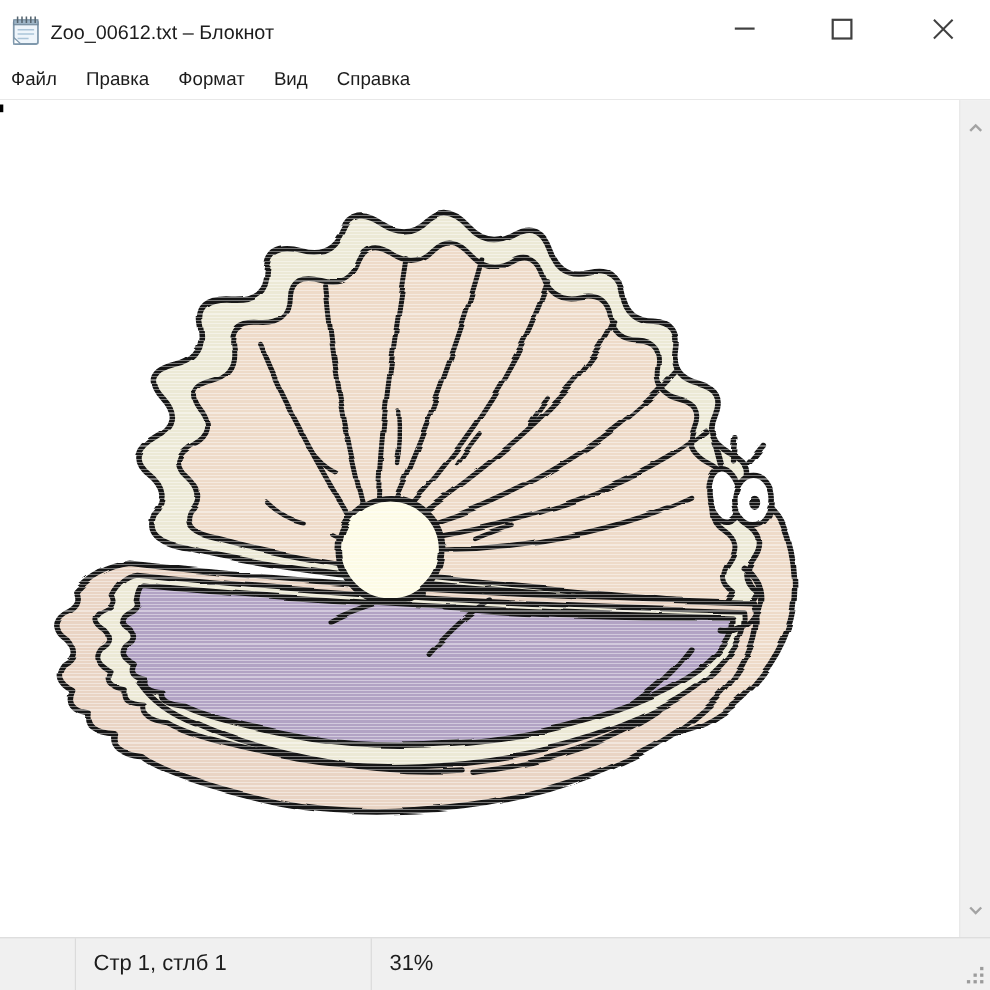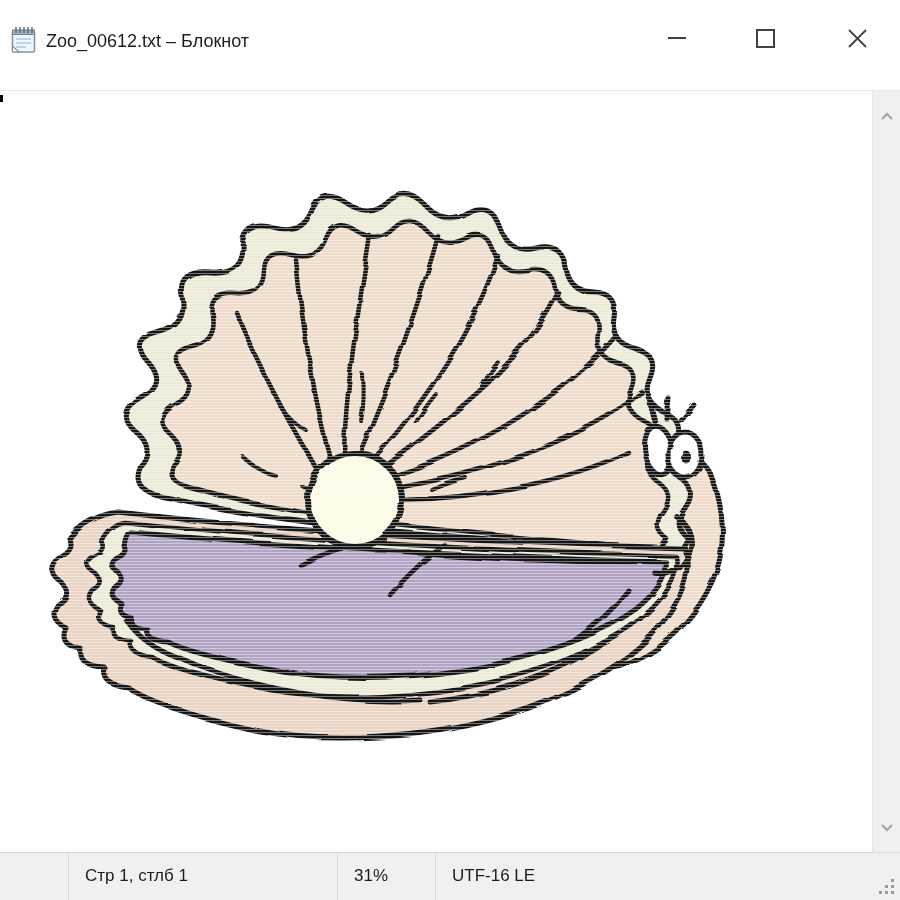--- a/index.html
+++ b/index.html
@@ -4,21 +4,21 @@
 <style>
   html,body{margin:0;padding:0;background:#fff;}
   .app{
     position:relative;width:900px;height:900px;overflow:hidden;
     background:var(--chrome-bg,#fff);
     font-family:"Liberation Sans","DejaVu Sans",sans-serif;
     color:var(--text,#1c1c1c);
     -webkit-font-smoothing:antialiased;
   }
   
-  .titlebar{position:absolute;left:0;top:12px;width:100%;height:56px;background:var(--chrome-bg);text-align:center;}
+  .titlebar{position:absolute;left:0;top:0;width:100%;height:56px;background:var(--chrome-bg);text-align:center;}
   .app-icon{position:absolute;left:10px;top:13px;width:28px;height:30px;}
   .title-text{position:absolute;left:46px;top:0;height:56px;line-height:58px;font-size:18px;white-space:nowrap;}
   .winbtn{position:absolute;top:3px;width:56px;height:46px;display:flex;align-items:center;justify-content:center;cursor:default;}
   .btn-min{left:649px}.btn-max{left:737px}.btn-close{left:829px}
   .glyph-min{width:18px;height:0;border-top:2px solid var(--glyph,#404040);}
   .glyph-max{width:15px;height:15px;border:2px solid var(--glyph,#404040);}
   
   .menubar{position:absolute;left:0;top:56px;width:100%;height:34px;padding-left:1px;box-sizing:border-box;}
   .menu-item{display:inline-block;padding:4px 9px;margin-right:4px;font-size:17px;line-height:24px;}
   .menu-sep{position:absolute;left:0;top:90px;width:100%;height:1px;background:#e8e8e8;}
@@ -40,21 +40,21 @@
   .nofill{fill:none;}
   
   .scrollbar{position:absolute;right:0;top:91px;width:28px;height:761px;background:var(--scroll-track,#f0f0f0);border-left:1px solid #e6e6e6;box-sizing:border-box;}
   .scroll-btn{position:absolute;left:0;width:100%;height:34px;display:flex;align-items:center;justify-content:center;}
   .scroll-up{top:8px}.scroll-down{bottom:8px}
   
   .statusbar{
     position:absolute;left:0;bottom:0;width:100%;height:48px;box-sizing:border-box;
     background:var(--statusbar-bg,#f0f0f0);border-top:1px solid var(--divider,#d9d9d9);
     display:grid;grid-template-columns:68px 269px 98px 223px 1fr;
-    font-size:17px;
+    font-size:20px;
   }
   .status-cell{border-left:1px solid var(--divider,#d9d9d9);padding-left:16px;line-height:46px;white-space:nowrap;overflow:hidden;}
   .status-cell:first-child{border-left:none;}
   .grip{position:absolute;right:5px;bottom:5px;}
 </style>
 </head>
 <body>
 
 <div class="app">
 
@@ -85,20 +85,27 @@
       <div class="glyph-max"></div>
     </div>
     <div class="winbtn btn-close">
       <svg width="21" height="21" viewBox="0 0 21 21">
         <line x1="2" y1="2" x2="19" y2="19" stroke="#404040" stroke-width="1.8"></line>
         <line x1="19" y1="2" x2="2" y2="19" stroke="#404040" stroke-width="1.8"></line>
       </svg>
     </div>
   </div>
 
+  <div class="menubar">
+    <span class="menu-item">Файл</span>
+    <span class="menu-item">Правка</span>
+    <span class="menu-item">Формат</span>
+    <span class="menu-item">Вид</span>
+    <span class="menu-item">Справка</span>
+  </div>
   <div class="menu-sep"></div>
 
   <div class="content">
     <div class="caret"></div>
 
     <div class="illus">
       <svg width="770" height="600" viewBox="0 0 770 600">
         <defs>
           <filter id="rough" x="-5%" y="-5%" width="110%" height="110%">
             <feTurbulence type="fractalNoise" baseFrequency="0.013 0.05" numOctaves="2" seed="7" result="n"></feTurbulence>
@@ -205,21 +212,20 @@
       <svg width="14" height="9" viewBox="0 0 14 9">
         <polyline points="2,2 7,7 12,2" fill="none" stroke="#a3a3a3" stroke-width="2.2"></polyline>
       </svg>
     </div>
   </div>
 
   <div class="statusbar">
     <div class="status-cell"></div>
     <div class="status-cell">Стр 1, стлб 1</div>
     <div class="status-cell">31%</div>
-    <div class="status-cell">UTF-16 LE</div>
   </div>
   <svg class="grip" width="18" height="18" viewBox="0 0 18 18">
     <g fill="#9b9b9b">
       <rect x="14" y="2" width="3" height="3"></rect>
       <rect x="8" y="8" width="3" height="3"></rect>
         <rect x="14" y="8" width="3" height="3"></rect>
       <rect x="2" y="14" width="3" height="3"></rect>
         <rect x="8" y="14" width="3" height="3"></rect>
         <rect x="14" y="14" width="3" height="3"></rect>
     </g>

